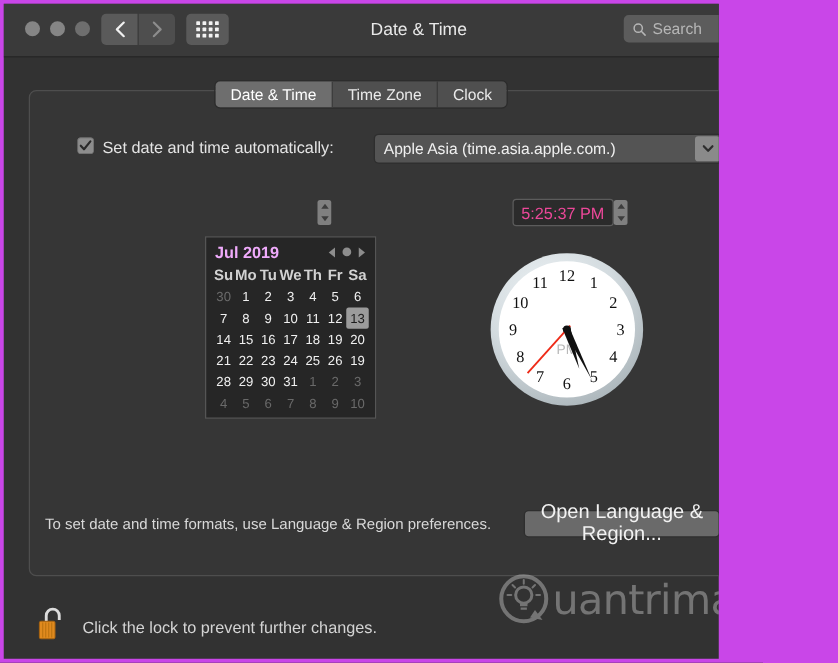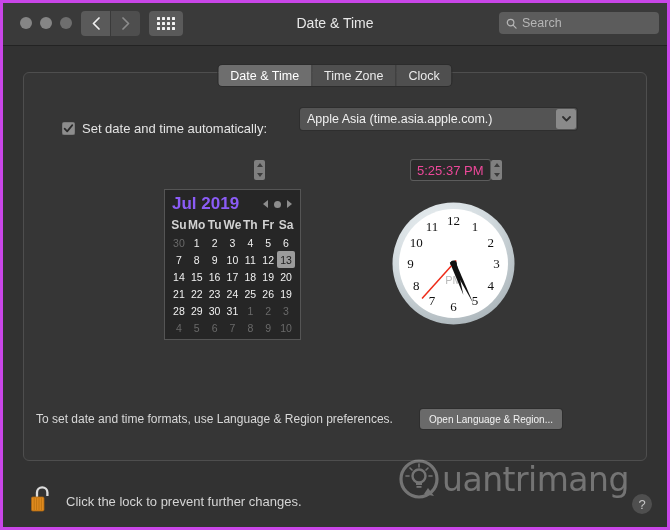--- a/index.html
+++ b/index.html
@@ -12,21 +12,21 @@
     width: 670px;
     height: 530px;
     overflow: hidden;
     font-family: "Liberation Sans", sans-serif;
     -webkit-font-smoothing: antialiased;
   }
   .window {
     position: absolute;
     left: 3px;
     top: 3px;
-    width: 664px;
+    width: 572px;
     height: 524px;
     background: #323232;
     overflow: hidden;
   }
 
   
   .titlebar {
     position: absolute;
     left: 0; top: 0;
     width: 664px;
@@ -160,22 +160,20 @@
     background: #6e6e6e;
     color: #ffffff;
   }
 
   
   .autorow {
     position: absolute;
     left: 59px;
     top: 107px;
     display: flex;
-    align-items: center;
-    margin-top: 11px;
   }
   .checkbox {
     width: 13px; height: 13px;
     border-radius: 2.5px;
     background: #8d8d8d;
     display: flex;
     align-items: center;
     justify-content: center;
     margin-right: 7px;
     box-shadow: inset 0 0 0 0.5px #6d6d6d;
@@ -274,22 +272,22 @@
     box-sizing: border-box;
     padding: 4px 5px 3px 5px;
   }
   .calhead {
     display: flex;
     align-items: center;
     justify-content: space-between;
     margin-bottom: 3px;
   }
   .calmonth {
-    color: #8b5cf6;
-    font-size: 17px;
+    color: #f0abfc;
+    font-size: 13px;
     font-weight: bold;
     padding-left: 2px;
   }
   .calnav {
     display: flex;
     align-items: center;
     gap: 6px;
     padding-right: 3px;
   }
   .calnav .tri-l {
@@ -352,25 +350,26 @@
     font-size: 12px;
   }
   .openbtn {
     position: absolute;
     left: 417px;
     top: 406px;
     height: 20px;
     background: #6a6a6a;
     border-radius: 3px;
     color: #f2f2f2;
-    font-size: 10px;
+    font-size: 16px;
     display: flex;
     align-items: center;
     padding: 0 9px;
     box-shadow: 0 0 0 1px #2e2e2e;
+    text-align: center;
   }
 
   
   .lockrow {
     position: absolute;
     left: 26px;
     top: 481px;
     display: flex;
     align-items: center;
   }

